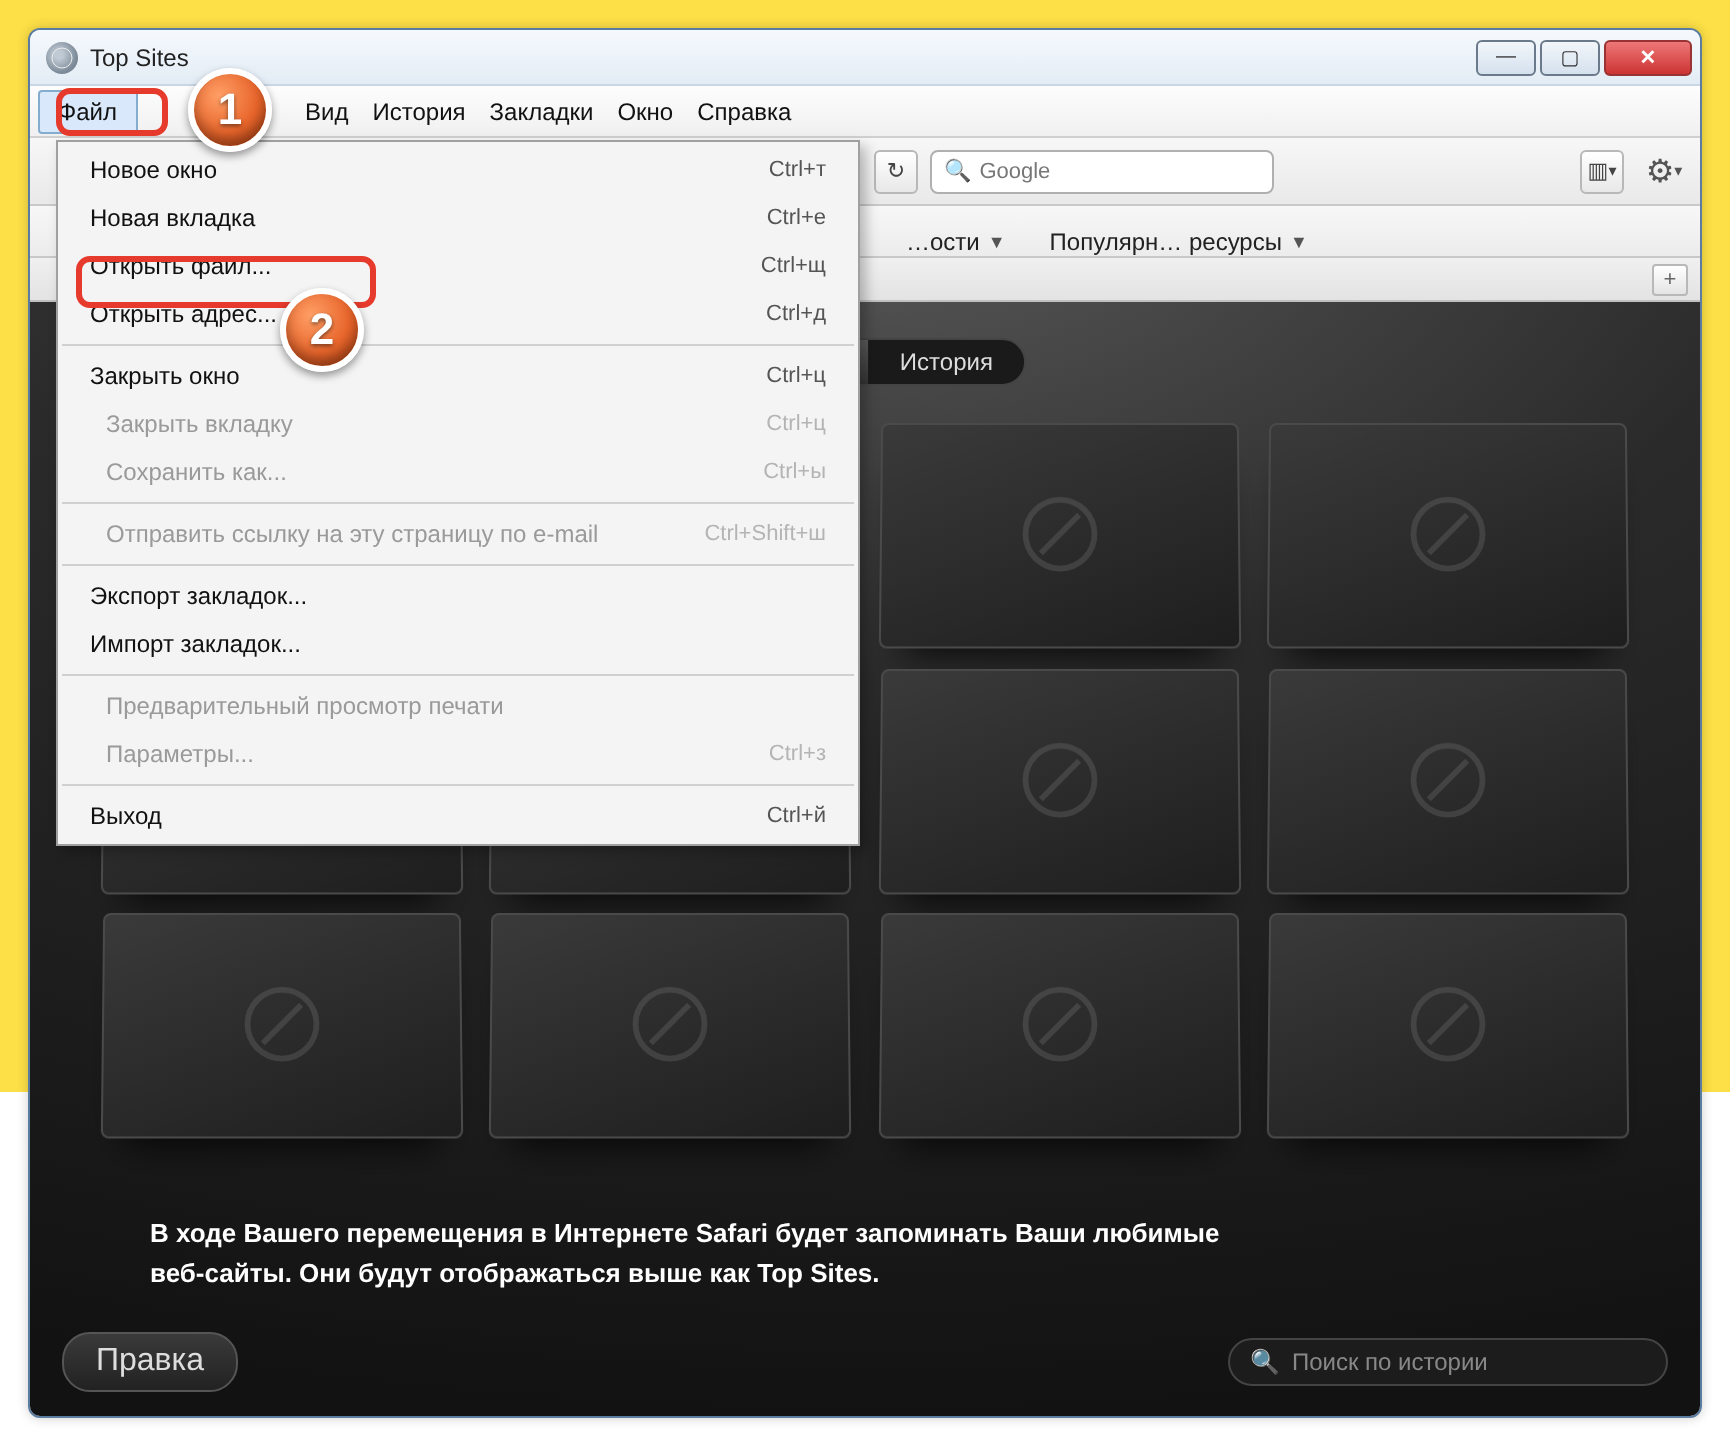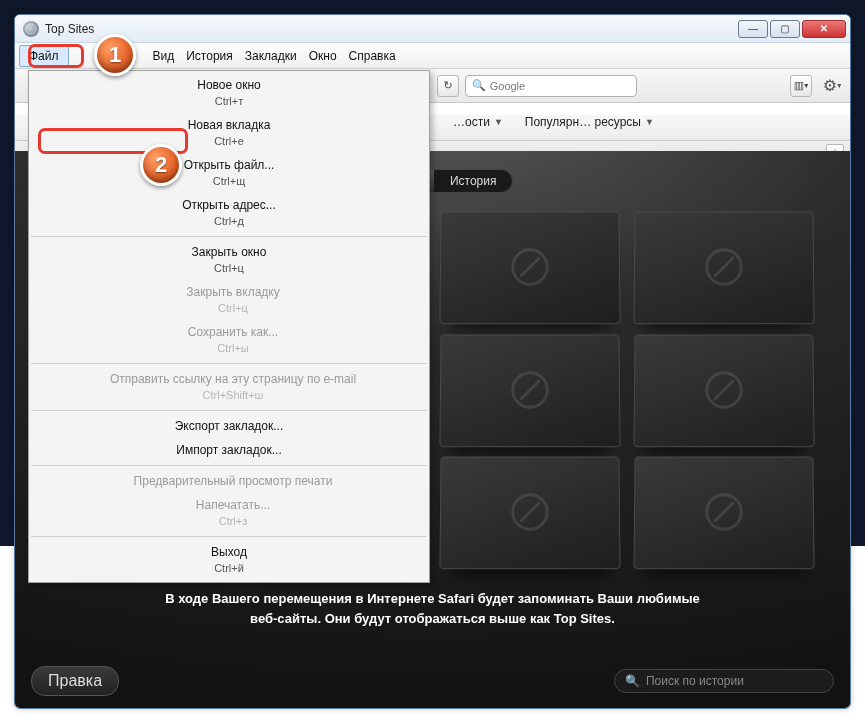--- a/index.html
+++ b/index.html
@@ -1,17 +1,17 @@
 <!DOCTYPE html>
 <html><head>
 <meta charset="utf-8">
 <style>
   * { box-sizing: border-box; margin: 0; padding: 0; font-family: "Segoe UI", Tahoma, sans-serif; }
   body { background: #fff; width: 865px; height: 723px; overflow: hidden; }
-  .outer { width: 865px; height: 546px; padding: 14px; background: #0f172a; position: relative; }
+  .outer { width: 865px; height: 546px; padding: 14px; background: #fde047; position: relative; }
   .win { width: 837px; height: 695px; border: 1px solid #5a7ca0; border-radius: 6px; overflow: hidden; background: #fff; position: relative; box-shadow: 0 0 6px rgba(0,0,0,.2); }
 
   
   .titlebar { height: 28px; background: linear-gradient(#f5f9fd,#e3ecf5); display: flex; align-items: center; padding: 0 4px; border-bottom: 1px solid #c9d6e6; }
   .titlebar .appicon { width: 16px; height: 16px; margin: 0 6px 0 4px; border-radius: 50%; background: radial-gradient(circle at 40% 40%, #c0cad4 2px, #7c8a98 9px); display:flex;align-items:center;justify-content:center;}
   .appicon svg{width:12px;height:12px;}
   .titlebar .title { font-size: 12px; color: #222; flex: 1; }
   .winbtns { display: flex; gap: 2px; }
   .winbtn { width: 30px; height: 18px; border: 1px solid #6a7a8a; border-radius: 3px; background: linear-gradient(#f2f6fa,#d5e1ee); display:flex;align-items:center;justify-content:center; font-size:10px; color:#333;}
   .winbtn.close { background: linear-gradient(#e77,#c33); color:#fff; width:44px; border-color:#933;}
@@ -25,45 +25,45 @@
 
   
   .toolbar { height: 34px; background: linear-gradient(#f7f7f7,#e9e9e9); border-bottom:1px solid #c8c8c8; display:flex; align-items:center; padding:0 6px; gap:6px;}
   .spacer-left{width:410px;}
   .tbtn { width:22px;height:22px;border:1px solid #b8b8b8;border-radius:3px;background:linear-gradient(#fff,#e8e8e8);display:flex;align-items:center;justify-content:center;font-size:11px;color:#444;}
   .searchbox{flex:0 0 172px;height:22px;border:1px solid #b0b0b0;border-radius:4px;background:#fff;display:flex;align-items:center;padding:0 6px;font-size:11px;color:#777;gap:4px;}
   .tool-right{margin-left:auto;display:flex;gap:8px;align-items:center;}
   .gearbtn{width:24px;height:22px;display:flex;align-items:center;justify-content:center;color:#555;}
 
   
-  .bookbar{height:26px;background:linear-gradient(#f7f7f7,#ececec);border-bottom:1px solid #c8c8c8;display:flex;align-items:flex-start;padding:0 8px;font-size:12px;color:#222;gap:22px;margin-top:12px;}
+  .bookbar{height:26px;background:linear-gradient(#f7f7f7,#ececec);border-bottom:1px solid #c8c8c8;display:flex;align-items:flex-end;padding:0 8px;font-size:12px;color:#222;gap:22px;}
   .bookbar .bitem{display:flex;align-items:center;gap:4px;}
   .bookbar .chev{font-size:9px;color:#555;}
   .book-left-pad{width:408px;}
 
   
   .tabbar{height:22px;background:linear-gradient(#f0f0f0,#e3e3e3);border-bottom:1px solid #c0c0c0;display:flex;justify-content:flex-end;align-items:center;padding-right:6px;}
   .addtab{width:18px;height:16px;border:1px solid #b8b8b8;border-radius:2px;background:linear-gradient(#fff,#e4e4e4);font-size:11px;color:#666;display:flex;align-items:center;justify-content:center;}
 
   
   .content{position:absolute; left:0; right:0; top:136px; bottom:0; background: radial-gradient(ellipse 140% 110% at 50% -10%, #5a5a5a 0%, #2a2a2a 40%, #121212 100%); overflow:hidden;}
   .modebar{position:absolute;top:18px;left:50%;transform:translateX(-50%);display:flex;background:#1a1a1a;border:1px solid #444;border-radius:14px;overflow:hidden;font-size:12px;}
   .modebtn{padding:4px 16px;color:#ddd;}
   .modebtn.active{background:linear-gradient(#5a5a5a,#353535);color:#fff;}
   .grid{position:absolute;top:60px;left:36px;right:36px;display:grid;grid-template-columns:repeat(4,1fr);gap:10px 14px;}
   .thumb{position:relative;aspect-ratio:1.6/1;background:linear-gradient(160deg,#3a3a3a,#1e1e1e);border:1px solid #4a4a4a;border-radius:4px;transform:perspective(600px) rotateX(4deg);box-shadow:0 14px 18px -12px rgba(0,0,0,.9);display:flex;align-items:center;justify-content:center;}
   .thumb svg{opacity:.25;width:46px;height:46px;}
-  .msg{position:absolute;bottom:80px;left:0;right:0;text-align:center;color:#fff;font-size:13px;font-weight:600;line-height:1.5;padding:0 60px;}
+  .msg{position:absolute;bottom:62px;left:0;right:0;text-align:left;color:#fff;font-size:13px;font-weight:600;line-height:1.5;padding:0 60px;}
   .bottombar{position:absolute;bottom:10px;left:16px;right:16px;height:34px;display:flex;align-items:center;}
   .editbtn{padding:5px 16px;border:1px solid #555;border-radius:14px;background:linear-gradient(#3a3a3a,#222);color:#ddd;font-size:16px;}
   .histsearch{margin-left:auto;width:220px;height:24px;border:1px solid #444;border-radius:12px;background:#1c1c1c;display:flex;align-items:center;padding:0 10px;font-size:12px;color:#888;gap:6px;}
 
   
   .dropdown{position:absolute;left:28px;top:70px;width:402px;background:#f4f4f4;border:1px solid #a0a0a0;box-shadow:3px 3px 6px rgba(0,0,0,.25);font-size:12px;color:#111;padding:2px 0;}
-  .dropdown .ditem{display:flex;align-items:center;justify-content:space-between;padding:4px 16px;line-height:16px;flex-direction:column;}
+  .dropdown .ditem{display:flex;align-items:center;justify-content:space-between;padding:4px 16px;line-height:16px;}
   .dropdown .ditem.disabled{color:#9a9a9a;padding-left:24px;}
   .dropdown .short{color:#555;font-size:11px;}
   .dropdown .ditem.disabled .short{color:#b4b4b4;}
   .dropdown hr{border:none;border-top:1px solid #d0d0d0;margin:3px 2px;}
 
   
   .co1{position:absolute;left:28px;top:44px;width:56px;height:24px;border:3px solid #e53a2c;border-radius:7px;pointer-events:none;}
   .co2{position:absolute;left:38px;top:128px;width:150px;height:26px;border:3px solid #e53a2c;border-radius:7px;pointer-events:none;}
   .badge{position:absolute;width:42px;height:42px;border-radius:50%;background:radial-gradient(circle at 35% 30%, #ff9f66, #e8662c 55%, #b03e10);border:3px solid #fff;box-shadow:0 2px 4px rgba(0,0,0,.4), inset 0 -4px 6px rgba(0,0,0,.3);display:flex;align-items:center;justify-content:center;color:#fff;font-size:22px;font-weight:700;text-shadow:0 1px 2px rgba(0,0,0,.5);}
   .b1{left:94px;top:34px;}
@@ -276,21 +276,21 @@
     <div class="ditem">
       <span>Импорт закладок...</span>
       <span class="short"></span>
     </div>
     <hr>
     <div class="ditem disabled">
       <span>Предварительный просмотр печати</span>
       <span class="short"></span>
     </div>
     <div class="ditem disabled">
-      <span>Напечатать...</span>
+      <span>Параметры...</span>
       <span class="short">Ctrl+з</span>
     </div>
     <hr>
     <div class="ditem">
       <span>Выход</span>
       <span class="short">Ctrl+й</span>
     </div>
   </div>
 
   <div class="co1"></div>

